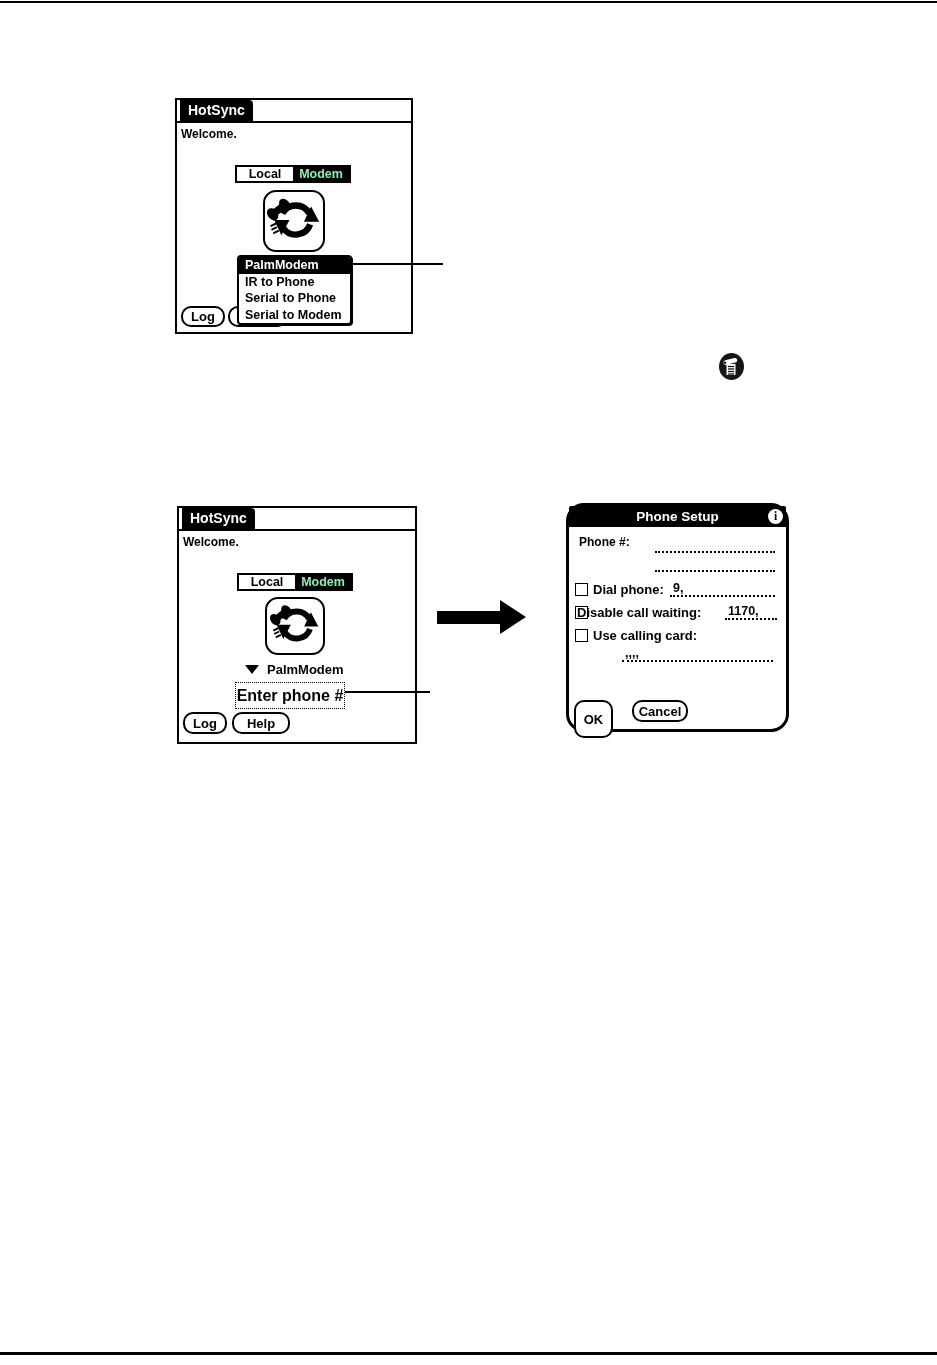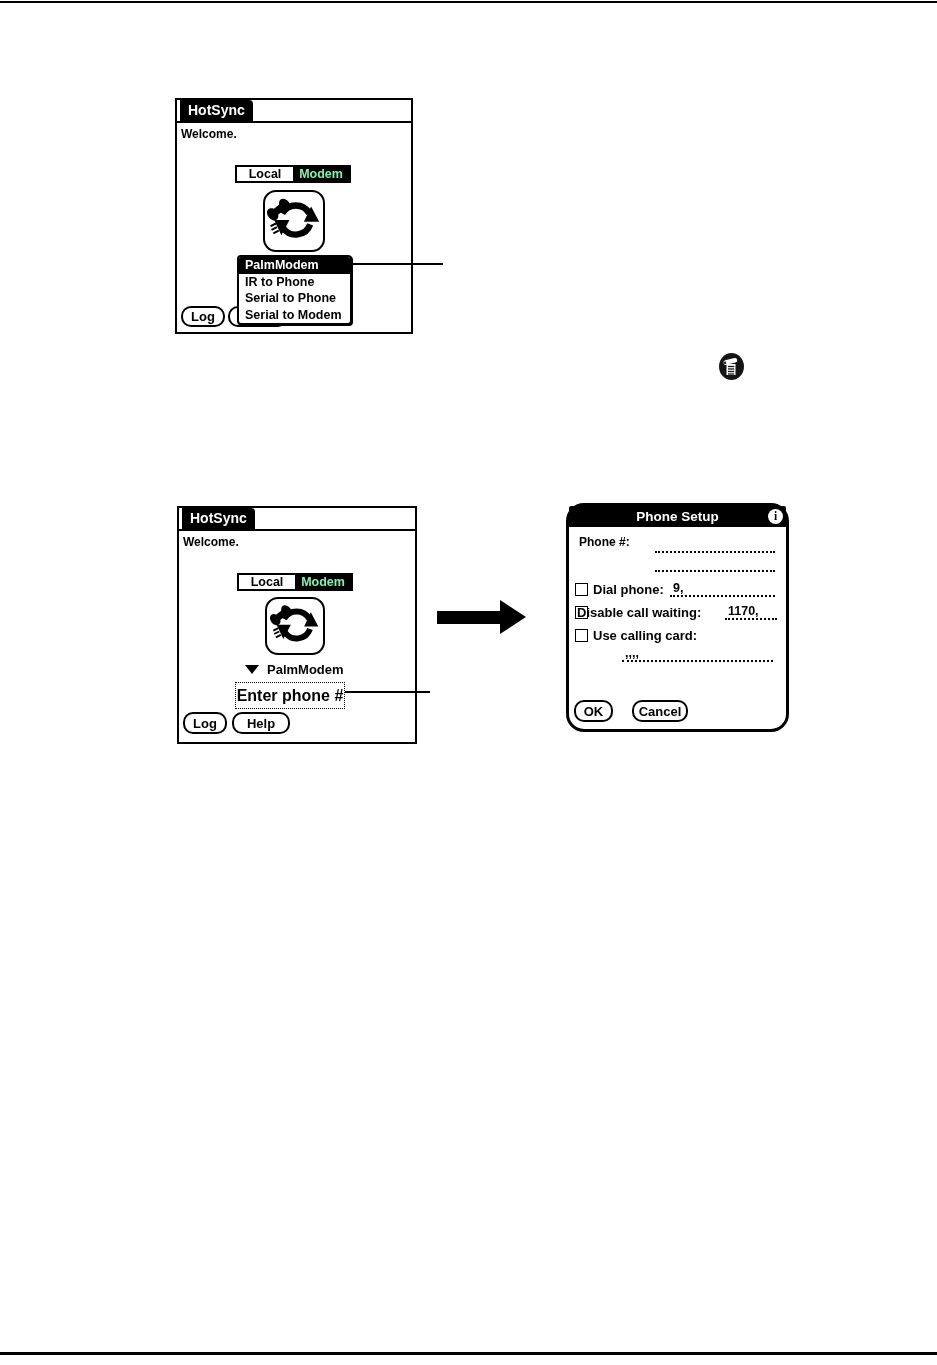--- a/index.html
+++ b/index.html
@@ -75,21 +75,21 @@
                      border-radius:2px 2px 0 0; display:flex; align-items:center; justify-content:center; }
   .dialog-title { color:#fff; font-weight:bold; font-size:13.5px; }
   .info-icon { position:absolute; right:3px; top:3px; width:15px; height:15px; background:#fff;
                border-radius:50%; color:#000; font-weight:bold; font-size:11.5px;
                font-family:"Liberation Serif", serif; display:flex; align-items:center;
                justify-content:center; line-height:15px; }
   .dlg-label { position:absolute; font-weight:bold; font-size:13px; white-space:nowrap; }
   .dotfield { position:absolute; border-bottom:2px dotted #000; font-weight:bold; font-size:12.5px;
               padding-left:3px; line-height:15px; }
   .checkbox { position:absolute; width:13px; height:13px; border:1.5px solid #000; background:#fff; }
-  .dialog .btn.ok     { left:5px;  top:194px; width:39px; height:22px; }
+  .dialog .btn.ok     { left:5px;  top:194px; width:39px; height:38px; }
   .dialog .btn.cancel { left:35px; top:194px; width:56px; height:22px;margin-left:28px; }
 </style>
 </head>
 <body>
 
 <div class="page">
 
   <div class="rule top"></div>
   <div class="rule bottom"></div>
 

